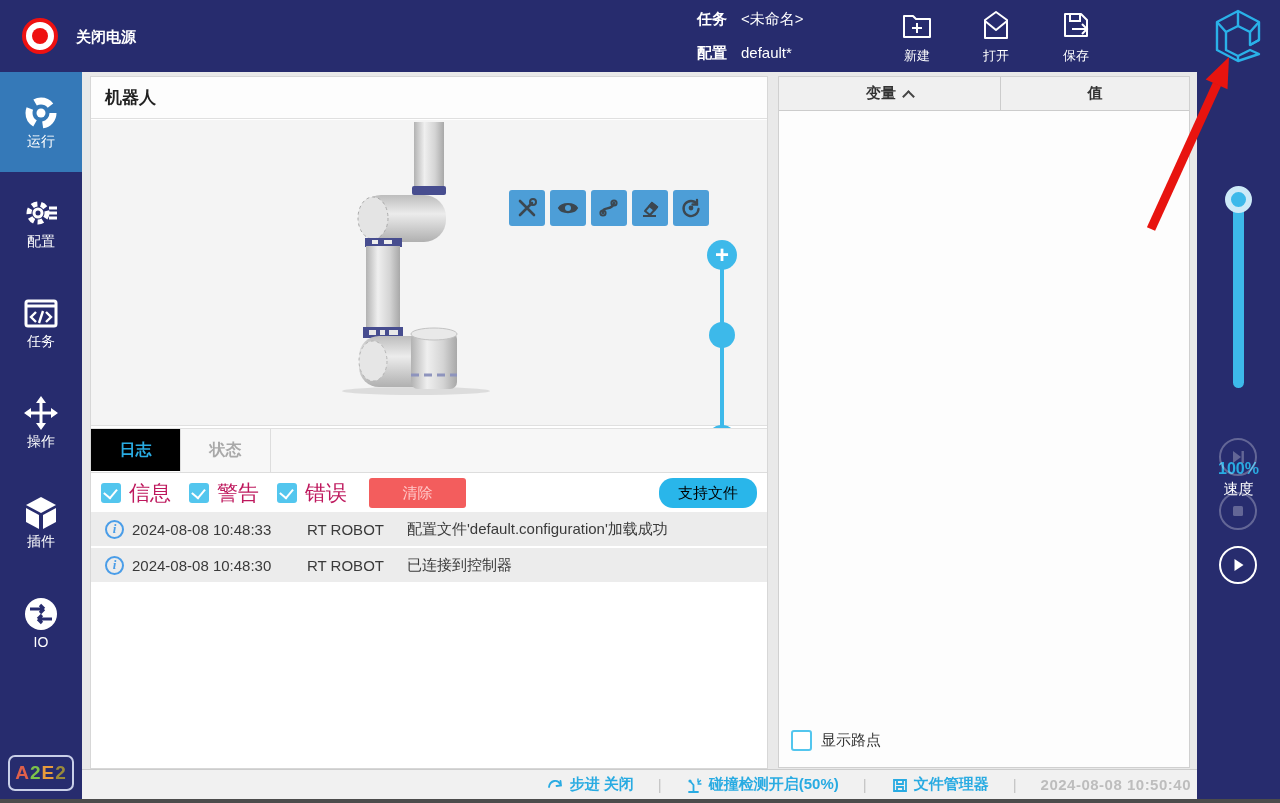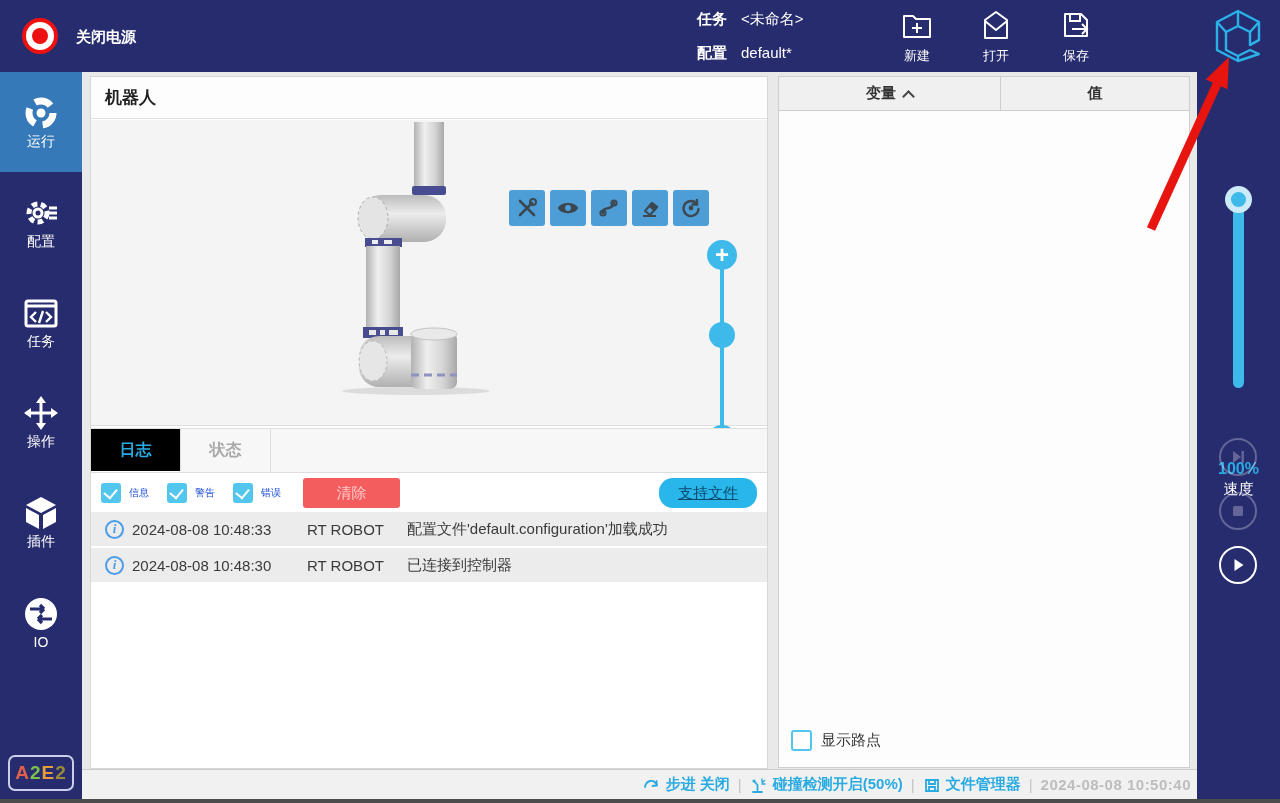--- a/index.html
+++ b/index.html
@@ -66,44 +66,44 @@
   .zoom-handle { position:absolute; left:2px; top:82px; width:26px; height:26px; border-radius:50%; background:#3db9ea; cursor:pointer; }
 
   .tabstrip { position:absolute; left:0; top:351px; width:100%; height:45px; background:#f7f7f7; border-top:1px solid #e0e0e0; border-bottom:1px solid #ddd; display:flex; }
   .tab { width:90px; height:100%; display:flex; align-items:center; justify-content:center; font-size:16px; font-weight:bold;
     border-right:1px solid #ddd; color:#a9a9a9; cursor:pointer; }
   .tab.active { background:#000000; color:#29abe2; border-bottom:1px solid #fff; }
 
   .filterbar { position:absolute; left:0; top:397px; width:100%; height:38px; background:#fff; display:flex; align-items:center; padding:0 10px; gap:8px; }
   .chk { width:20px; height:20px; border-radius:3px; background:#53c6ee; position:relative; cursor:pointer; flex:0 0 auto; }
   .chk::after { content:""; position:absolute; left:5px; top:3px; width:7px; height:10px; border:solid #fff; border-width:0 2.5px 2.5px 0; transform:rotate(40deg); }
-  .chk-label { font-size:10px; color:#1d4ed8; margin-right:10px; }
+  .chk-label { font-size:21px; color:#be185d; margin-right:10px; }
   .clear-btn { width:97px; height:30px; background:#f35d5d; color:#ffc9c9; border:none; border-radius:3px; font-size:15px; cursor:pointer; margin-left:4px; font-family:inherit; }
-  .support-btn { margin-left:auto; width:98px; height:30px; background:#29b6ea; color:#0c4a6e; border:none; border-radius:14px; font-size:15px; cursor:pointer; font-family:inherit;text-decoration:underline; }
+  .support-btn { margin-left:auto; width:98px; height:30px; background:#29b6ea; color:#000000; border:none; border-radius:14px; font-size:15px; cursor:pointer; font-family:inherit; }
 
   .log-rows { position:absolute; left:0; top:435px; width:100%; }
   .log-row { height:34px; background:#ececec; margin-bottom:2px; display:flex; align-items:center; font-size:15px; color:#3a3a3a; }
   .info-ic { width:19px; height:19px; border-radius:50%; border:2px solid #4a9de8; color:#4a9de8; font-size:13px; font-weight:bold;
     display:flex; align-items:center; justify-content:center; margin:0 8px 0 14px; font-family:"Liberation Serif",serif; font-style:italic; flex:0 0 auto; }
   .log-time { width:175px; } .log-src { width:82px; margin-right:18px; } .log-msg { flex:1; }
 
   
   .var-panel { position:absolute; left:778px; top:76px; width:412px; height:692px; background:#fdfdfd; border:1px solid #d0d0d0; }
   .var-head { display:flex; height:34px; background:#f0f0f0; border-bottom:1px solid #ccc; }
   .var-col { display:flex; align-items:center; justify-content:center; font-size:15px; font-weight:bold; color:#333; gap:8px; cursor:pointer; }
   .var-col-name { width:222px; border-right:1px solid #ccc; }
   .var-col-value { flex:1; }
   .sort-caret { width:9px; height:9px; border-left:2px solid #444; border-top:2px solid #444; transform:rotate(45deg); margin-top:5px; }
   .waypoint-row { position:absolute; left:12px; bottom:16px; display:flex; align-items:center; gap:9px; }
   .chk-empty { width:21px; height:21px; border:2px solid #53c6ee; border-radius:3px; background:#fff; cursor:pointer; }
   .waypoint-label { font-size:15px; color:#333; }
 
   
   .statusbar { position:absolute; left:82px; top:769px; width:1115px; height:30px; background:#f1f1f1; border-top:1px solid #ccc;
-    display:flex; align-items:center; justify-content:flex-end; padding-right:6px; gap:8px; font-size:15px; font-weight:bold; }
+    display:flex; align-items:center; justify-content:flex-end; padding-right:6px; gap:24px; font-size:15px; font-weight:bold; }
   .sb-item { display:flex; align-items:center; gap:5px; color:#29abe2; cursor:pointer; }
   .sb-item svg { width:18px; height:18px; stroke:#29abe2; fill:none; stroke-width:1.8; }
   .sb-sep { color:#c4c4c4; font-weight:normal; }
   .sb-time { color:#bdbdbd; letter-spacing:.5px; }
 
   .bottom-edge { position:absolute; left:0; top:799px; width:1280px; height:4px; background:#4c4c4c; }
 
   
   .annot { position:absolute; left:0; top:0; width:1280px; height:803px; pointer-events:none; }
 </style>

